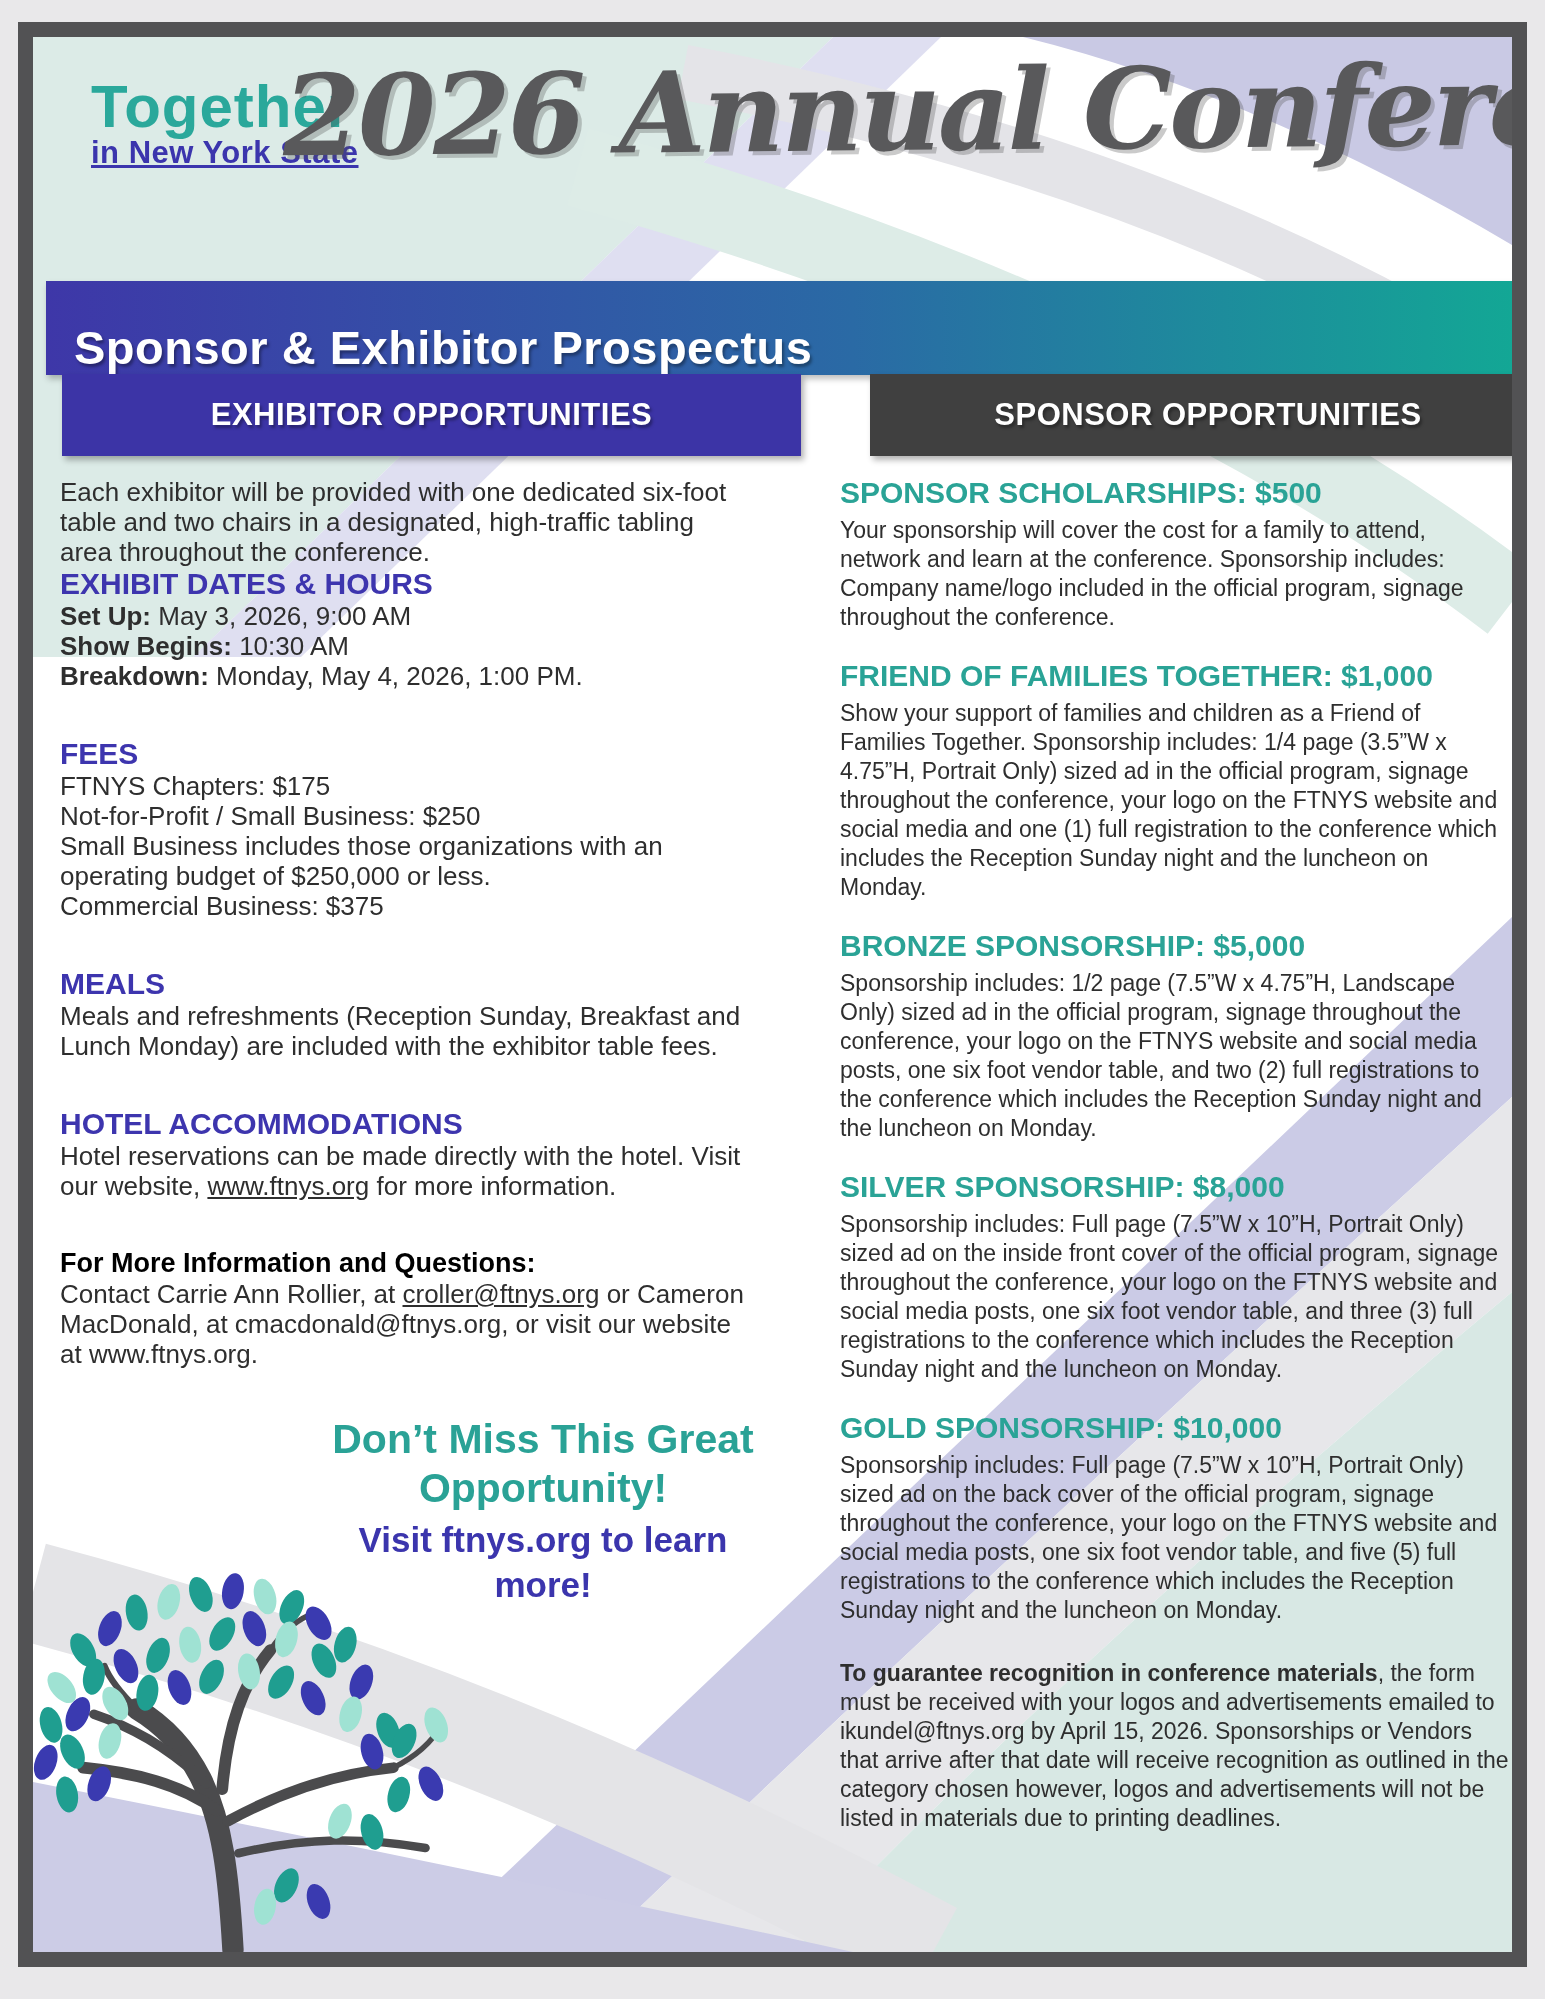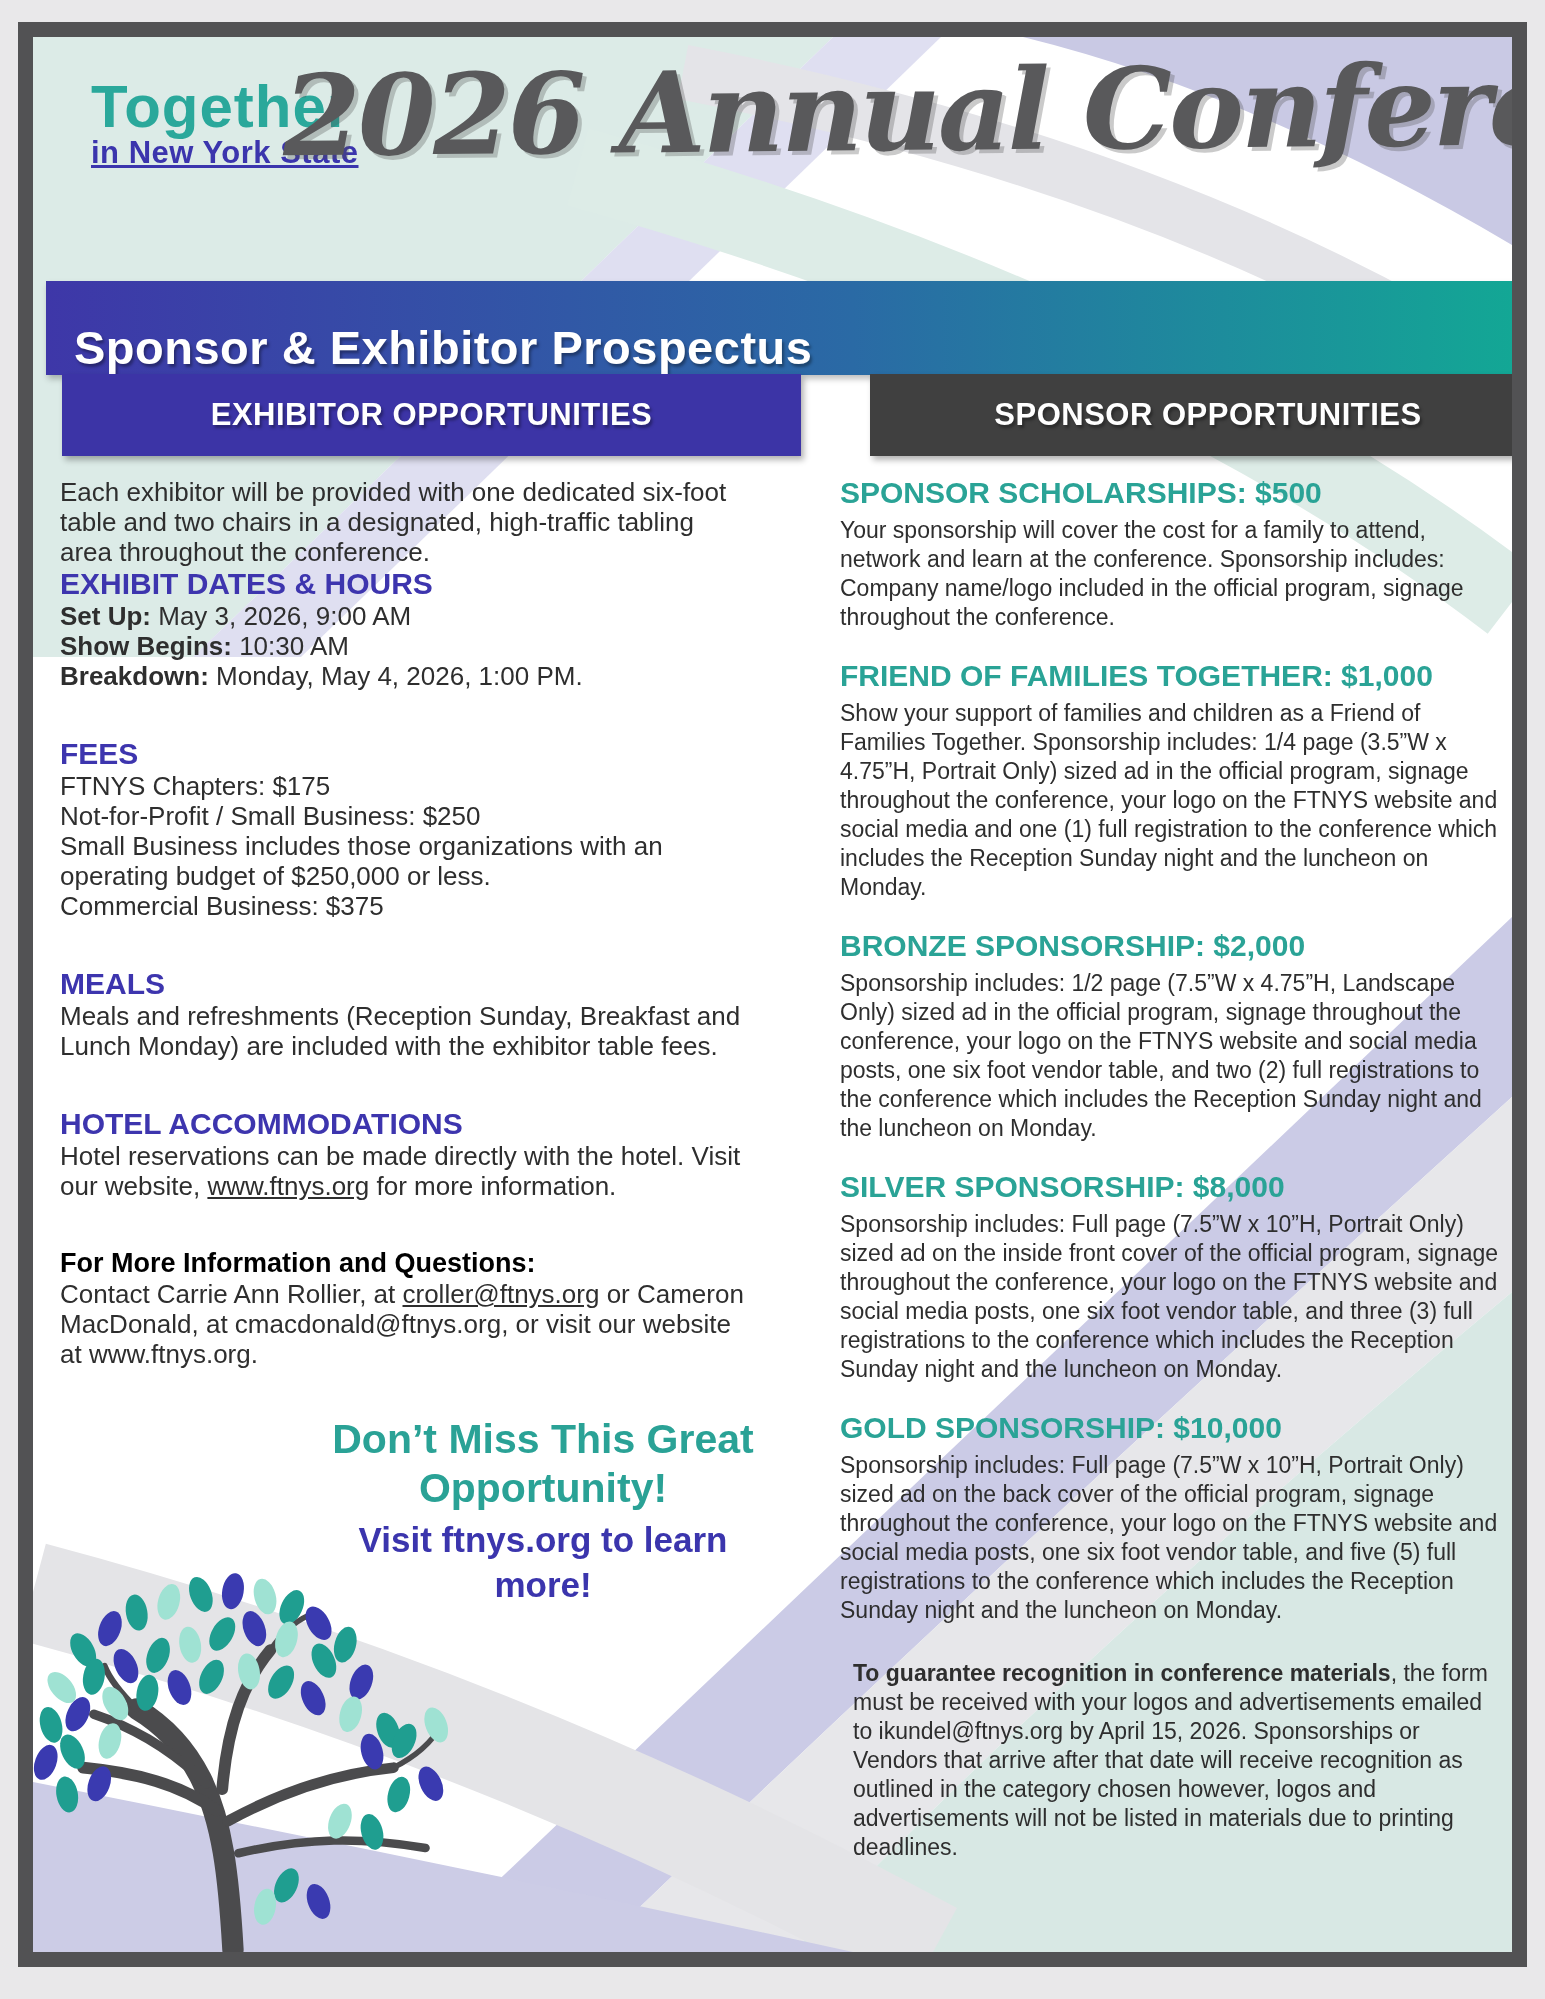--- a/index.html
+++ b/index.html
@@ -61,21 +61,21 @@
   .callout .c1{color:#2aa296;font-weight:bold;font-size:41px;line-height:49px;margin:0;}
   .callout .c2{color:#3b35ad;font-weight:bold;font-size:35px;line-height:45px;margin:4px 0 0 0;}
 
   
   .col-right{position:absolute;left:807px;top:438px;width:672px;z-index:2;color:#2e2e2e;
     font-size:23px;line-height:29px;}
   .tier{margin-bottom:26px;}
   .tier .t-title{color:#2aa396;font-weight:bold;font-size:30px;line-height:36px;margin:0 0 5px 0;}
   .tier p{margin:0;}
   .deadline{margin-top:34px;}
-  .deadline p{margin:13px;}
+  .deadline p{margin:0;}
 </style>
 </head>
 <body>
 
 <div class="frame">
   <div class="content">
 
     <svg class="bg-swoosh" viewBox="0 0 1479 1915" preserveAspectRatio="none" aria-hidden="true">
       <polygon points="0,0 800,0 160,620 0,620" fill="#dcebe7"></polygon>
       <polygon points="800,0 908,0 268,620 160,620" fill="#d9d9ee" opacity="0.85"></polygon>
@@ -211,21 +211,21 @@
     <div class="col-right">
       <div class="tier">
         <p class="t-title">SPONSOR SCHOLARSHIPS: $500</p>
         <p>Your sponsorship will cover the cost for a family to attend, network and learn at the conference. Sponsorship includes: Company name/logo included in the official program, signage throughout the conference.</p>
       </div>
       <div class="tier">
         <p class="t-title">FRIEND OF FAMILIES TOGETHER: $1,000</p>
         <p>Show your support of families and children as a Friend of Families Together. Sponsorship includes: 1/4 page (3.5”W x 4.75”H, Portrait Only) sized ad in the official program, signage throughout the conference, your logo on the FTNYS website and social media and one (1) full registration to the conference which includes the Reception Sunday night and the luncheon on Monday.</p>
       </div>
       <div class="tier">
-        <p class="t-title">BRONZE SPONSORSHIP: $2,000</p>
+        <p class="t-title">BRONZE SPONSORSHIP: $5,000</p>
         <p>Sponsorship includes: 1/2 page (7.5”W x 4.75”H, Landscape Only) sized ad in the official program, signage throughout the conference, your logo on the FTNYS website and social media posts, one six foot vendor table, and two (2) full registrations to the conference which includes the Reception Sunday night and the luncheon on Monday.</p>
       </div>
       <div class="tier">
         <p class="t-title">SILVER SPONSORSHIP: $8,000</p>
         <p>Sponsorship includes: Full page (7.5”W x 10”H, Portrait Only) sized ad on the inside front cover of the official program, signage throughout the conference, your logo on the FTNYS website and social media posts, one six foot vendor table, and three (3) full registrations to the conference which includes the Reception Sunday night and the luncheon on Monday.</p>
       </div>
       <div class="tier">
         <p class="t-title">GOLD SPONSORSHIP: $10,000</p>
         <p>Sponsorship includes: Full page (7.5”W x 10”H, Portrait Only) sized ad on the back cover of the official program, signage throughout the conference, your logo on the FTNYS website and social media posts, one six foot vendor table, and five (5) full registrations to the conference which includes the Reception Sunday night and the luncheon on Monday.</p>
       </div>

